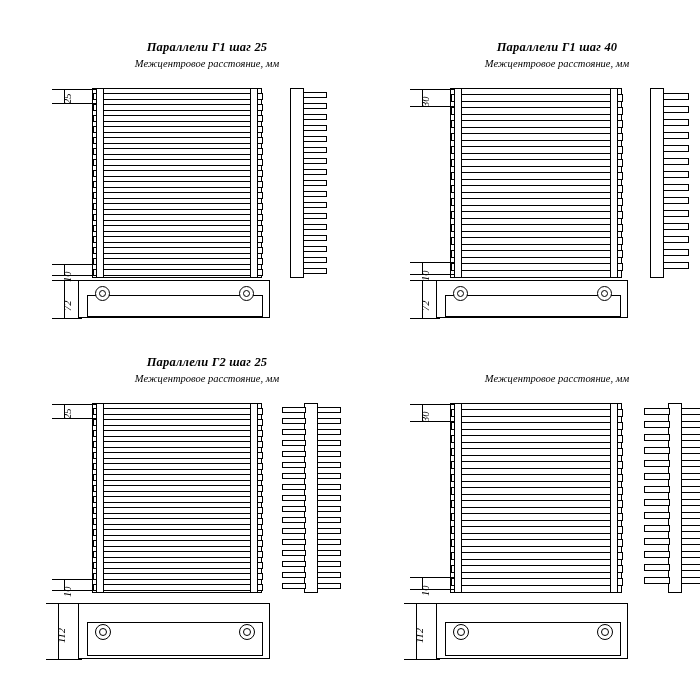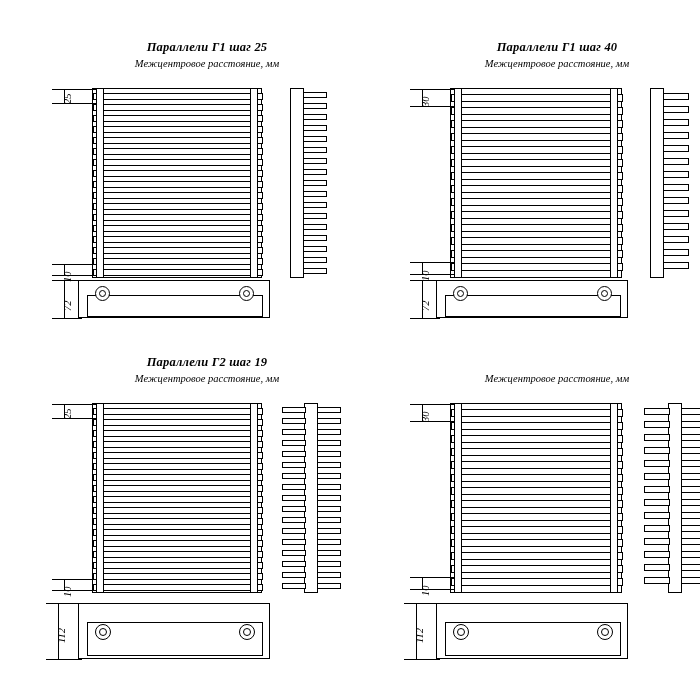--- a/index.html
+++ b/index.html
@@ -180,21 +180,21 @@
     <div class="dimv" style="left:40px;top:222px;height:12px;"></div>
     <div class="dimlabel" style="left:38px;top:241px;">10</div>
 
     <div class="dimtick" style="left:28px;top:240px;width:30px;"></div>
     <div class="dimtick" style="left:28px;top:278px;width:30px;"></div>
     <div class="dimv" style="left:40px;top:240px;height:38px;"></div>
     <div class="dimlabel" style="left:38px;top:271px;">72</div>
   </div>
 
   <div class="panel" style="left:0px;top:355px;">
-    <div class="title">Параллели Г2 шаг 19</div>
+    <div class="title">Параллели Г2 шаг 25</div>
     <div class="subtitle">Межцентровое расстояние, мм</div>
 
     <div class="front" style="left:60px;top:48px;width:170px;height:190px;">
       <div class="fin" style="top:4px;width:170px;height:7px;"></div>
       <div class="fin" style="top:15px;width:170px;height:7px;"></div>
       <div class="fin" style="top:26px;width:170px;height:7px;"></div>
       <div class="fin" style="top:37px;width:170px;height:7px;"></div>
       <div class="fin" style="top:48px;width:170px;height:7px;"></div>
       <div class="fin" style="top:59px;width:170px;height:7px;"></div>
       <div class="fin" style="top:70px;width:170px;height:7px;"></div>

